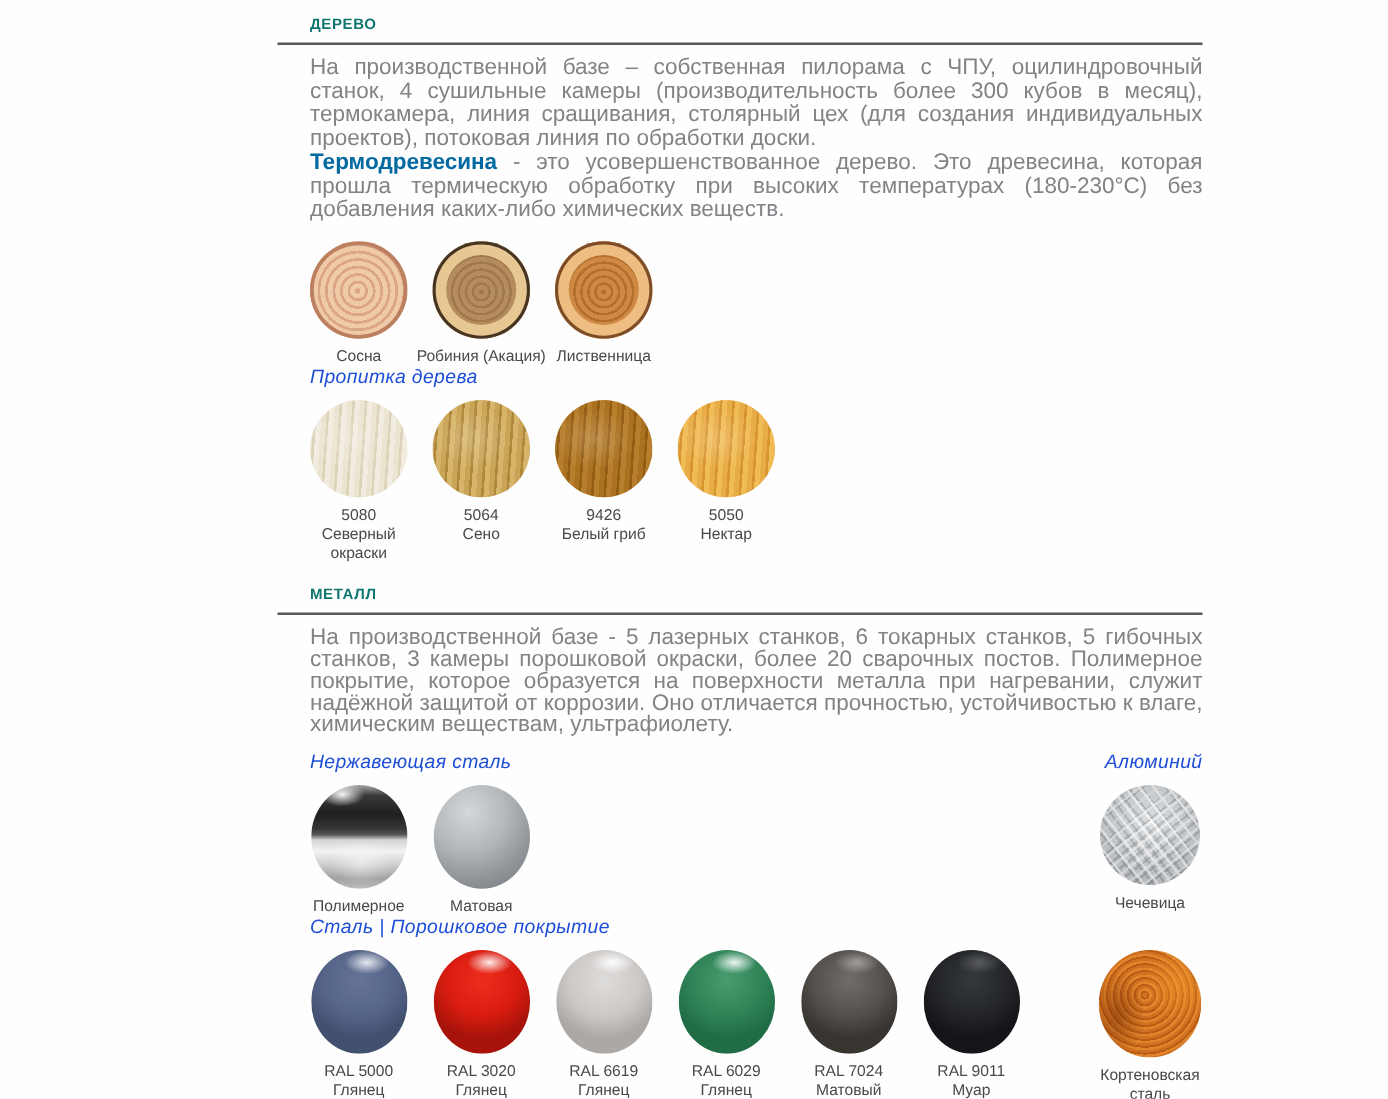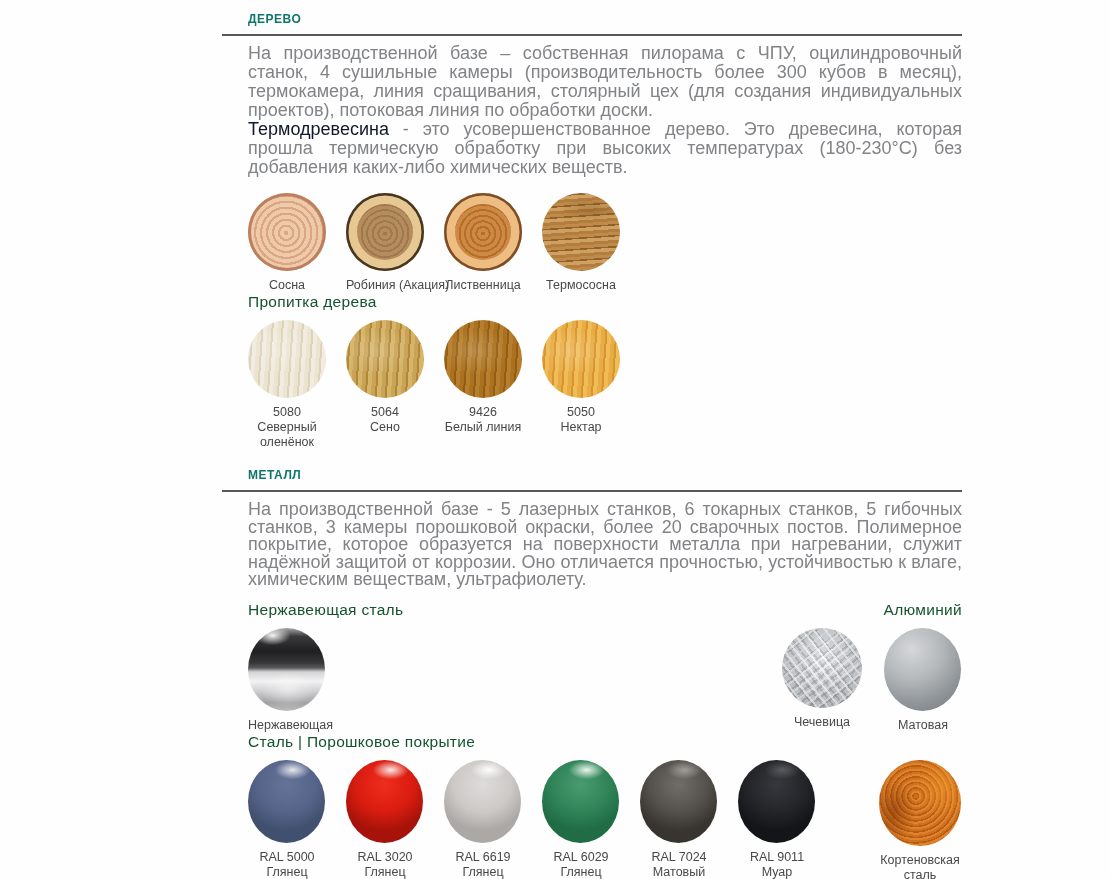--- a/index.html
+++ b/index.html
@@ -17,31 +17,31 @@
     color: #0f766e; letter-spacing: .5px;
   }
   .rule { height: 2px; background: #57585a; margin: 8px 0 0 -26px; }
 
   p.body-text {
     margin: 8px 0 0; font-size: 18px; line-height: 19px;
     color: #818386; text-align: justify;
   }
   p.body-text.tight { line-height: 17.6px; margin-top: 0; }
   p.body-text.first-tight { margin-top: 8px; }
-  p.body-text b { color: #0f172a; font-weight: normal; }
+  p.body-text b { color: #0369a1; font-weight: bold; }
 
   h3.sub-title {
     margin: 0; font-size: 15.5px; font-weight: normal;
-    color: #14532d; letter-spacing: .3px;
+    color: #1d4ed8; letter-spacing: .3px; font-style: italic;
   }
 
   .sub-row { display: flex; justify-content: space-between; align-items: baseline; }
 
   .swatch-row { display: flex; gap: 20px; align-items: flex-start; }
-  .swatch-item { width: 78px; display: flex; flex-direction: column; flex: none; }
+  .swatch-item { width: 78px; display: flex; flex-direction: column; align-items: center; flex: none; }
   .swatch-item.right-col { margin-left: auto; width: 84px; align-items: center; }
   .swatch-label {
     margin-top: 7px; font-size: 12.5px; line-height: 15px;
     color: #48484a; text-align: center;
   }
   .swatch-label.nowrap { white-space: nowrap; }
   .swatch-label.wide { width: 96px; margin-left: -9px; margin-right: -9px; }
 
   .sw { width: 78px; height: 78px; border-radius: 50%; flex: none; }
 
@@ -126,43 +126,39 @@
           <div class="swatch-label nowrap">Сосна</div>
         </div>
         <div class="swatch-item">
           <div class="sw ring-sap" style="--body: #b58c5e; --ring: #9f784b; --bark: #463522; --sap: #e7c893;"></div>
           <div class="swatch-label nowrap">Робиния (Акация)</div>
         </div>
         <div class="swatch-item">
           <div class="sw ring-sap" style="--body: #ce8945; --ring: #b56f2d; --bark: #7d4d28; --sap: #eebd81;"></div>
           <div class="swatch-label nowrap">Лиственница</div>
         </div>
-        <div class="swatch-item">
-          <div class="sw grain-t" style="--c1: #c08b4a; --c2: #8e6228; --c3: #cfa061; --c4: #b27e3e;"></div>
-          <div class="swatch-label nowrap">Термососна</div>
-        </div>
       </div>
 
       <h3 class="sub-title mt-14">Пропитка дерева</h3>
 
       <div class="swatch-row mt-9">
         <div class="swatch-item">
           <div class="sw grain-v" style="--c1: #ebe4d1; --c2: #ddd3ba; --c3: #f1ecdf;"></div>
           <div class="swatch-label">5080</div>
-          <div class="swatch-label wide" style="margin-top:0">Северный оленёнок</div>
+          <div class="swatch-label wide" style="margin-top:0">Северный окраски</div>
         </div>
         <div class="swatch-item">
           <div class="sw grain-v" style="--c1: #c9a457; --c2: #b0883c; --c3: #d6b56a;"></div>
           <div class="swatch-label">5064</div>
           <div class="swatch-label wide" style="margin-top:0">Сено</div>
         </div>
         <div class="swatch-item">
           <div class="sw grain-v" style="--c1: #aa7120; --c2: #935e14; --c3: #b77f2d;"></div>
           <div class="swatch-label">9426</div>
-          <div class="swatch-label wide" style="margin-top:0">Белый линия</div>
+          <div class="swatch-label wide" style="margin-top:0">Белый гриб</div>
         </div>
         <div class="swatch-item">
           <div class="sw grain-v" style="--c1: #e8ac46; --c2: #d6952f; --c3: #f1bb56;"></div>
           <div class="swatch-label">5050</div>
           <div class="swatch-label wide" style="margin-top:0">Нектар</div>
         </div>
       </div>
     </section>
 
     <section class="mt-18">
@@ -172,30 +168,30 @@
       <p class="body-text tight first-tight" style="margin-top:9px">На производственной базе - 5 лазерных станков, 6 токарных станков, 5 гибочных станков, 3 камеры порошковой окраски, более 20 сварочных постов. Полимерное покрытие, которое образуется на поверхности металла при нагревании, служит надёжной защитой от коррозии. Оно отличается прочностью, устойчивостью к влаге, химическим веществам, ультрафиолету.</p>
 
       <div class="sub-row mt-12">
         <h3 class="sub-title">Нержавеющая сталь</h3>
         <h3 class="sub-title">Алюминий</h3>
       </div>
 
       <div class="swatch-row mt-9">
         <div class="swatch-item">
           <div class="sphere mirror"></div>
-          <div class="swatch-label nowrap">Нержавеющая</div>
+          <div class="swatch-label nowrap">Полимерное</div>
+        </div>
+        <div class="swatch-item">
+          <div class="sphere matte"></div>
+          <div class="swatch-label nowrap">Матовая</div>
         </div>
         <div class="swatch-item right-col">
           <div class="aluminum" style="--base: #c7cacd;"></div>
           <div class="swatch-label nowrap">Чечевица</div>
         </div>
-        <div class="swatch-item">
-          <div class="sphere matte"></div>
-          <div class="swatch-label nowrap">Матовая</div>
-        </div>
       </div>
 
       <h3 class="sub-title mt-14">Сталь | Порошковое покрытие</h3>
 
       <div class="swatch-row mt-9">
         <div class="swatch-item">
           <div class="sphere glossy" style="--c1: #647396; --c2: #56648a; --c3: #41506e; --gl: 0.85;"></div>
           <div class="swatch-label nowrap">RAL 5000</div>
           <div class="swatch-label nowrap" style="margin-top:0">Глянец</div>
         </div>

